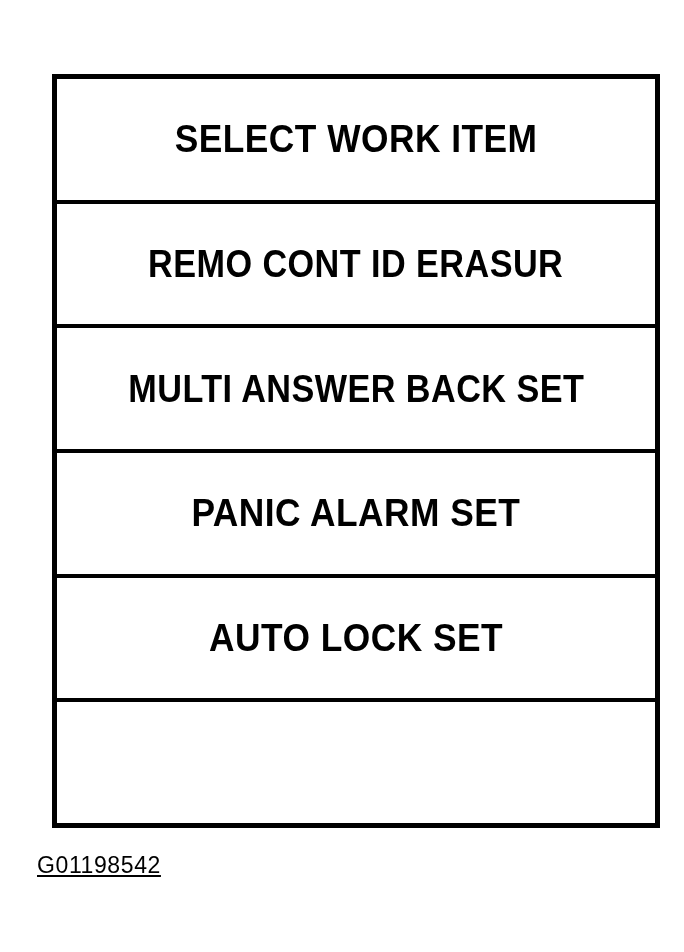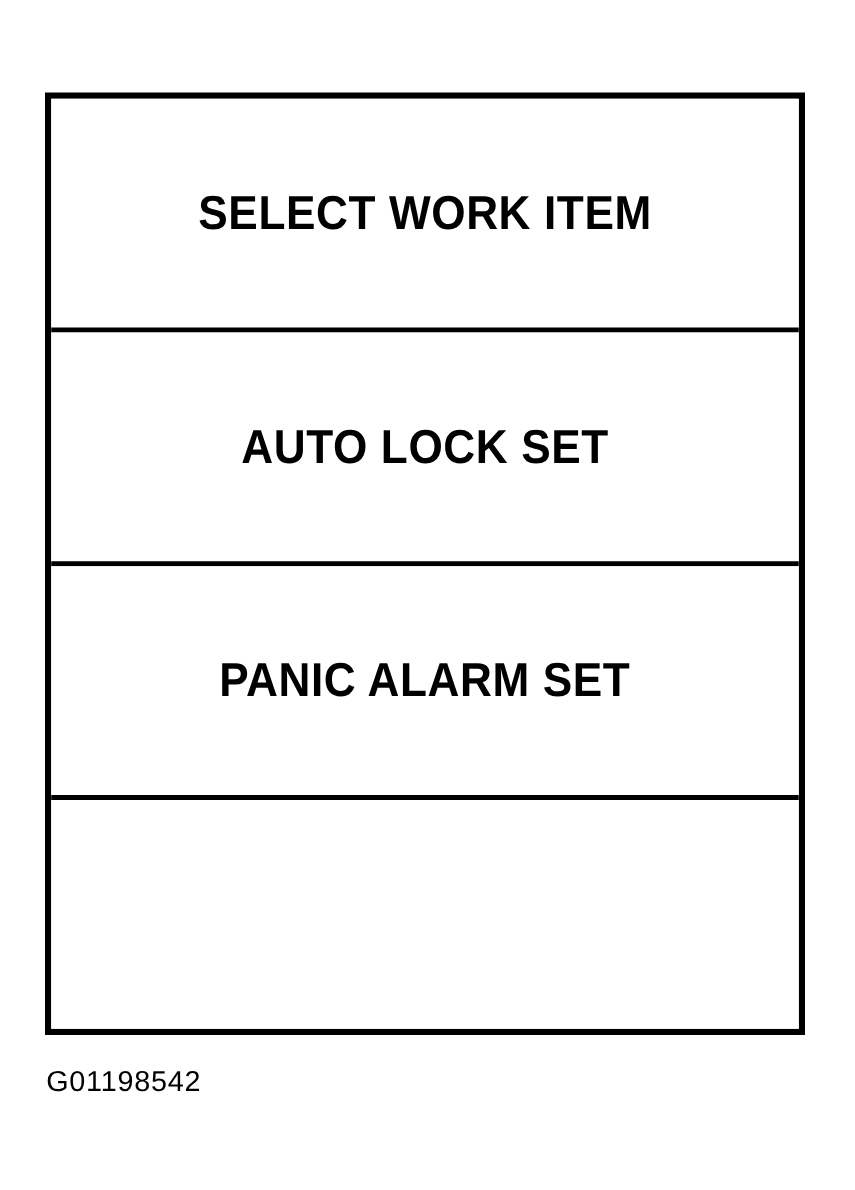--- a/index.html
+++ b/index.html
@@ -15,21 +15,21 @@
     position: relative;
     overflow: hidden;
     font-family: "Liberation Sans", "DejaVu Sans", sans-serif;
     color: #000000;
     -webkit-font-smoothing: none;
   }
 
   
   #menu-panel {
     position: absolute;
-    left: 36px;
+    left: 52px;
     top: 74px;
     width: 608px;   
     height: 754px;  
     box-sizing: border-box;
     border: 5px solid #000000;
     background: #ffffff;
     display: flex;
     flex-direction: column;
   }
 
@@ -73,32 +73,39 @@
     position: absolute;
     left: 37px;
     top: 851px;
     font-family: "Liberation Sans", "DejaVu Sans", sans-serif;
     font-weight: normal;
     font-size: 23px;
     line-height: 28px;
     letter-spacing: 0.6px;
     color: #000000;
     white-space: nowrap;
+    text-decoration: underline;
   }
 </style>
 </head>
 <body>
 
 <div id="menu-panel">
 
 <div class="menu-row">
       <span class="menu-row-label">SELECT WORK ITEM</span>
     </div>
     <div class="menu-row">
-      <span class="menu-row-label">AUTO LOCK SET</span>
+      <span class="menu-row-label wide">REMO CONT ID ERASUR</span>
+    </div>
+    <div class="menu-row">
+      <span class="menu-row-label wide">MULTI ANSWER BACK SET</span>
     </div>
     <div class="menu-row">
       <span class="menu-row-label">PANIC ALARM SET</span>
+    </div>
+    <div class="menu-row">
+      <span class="menu-row-label">AUTO LOCK SET</span>
     </div>
     <div class="menu-row empty"></div>
   </div>
 
 <div id="figure-caption">G01198542</div>
 
 </body></html>

